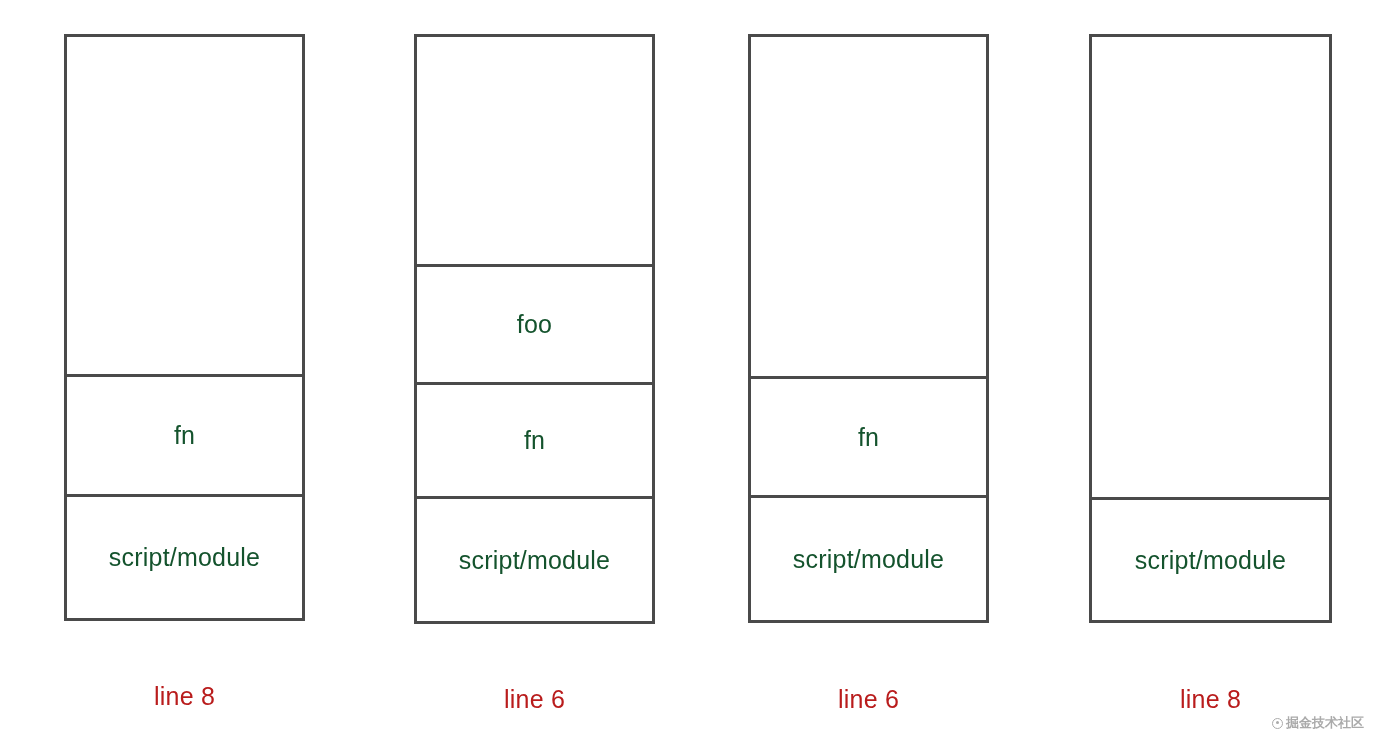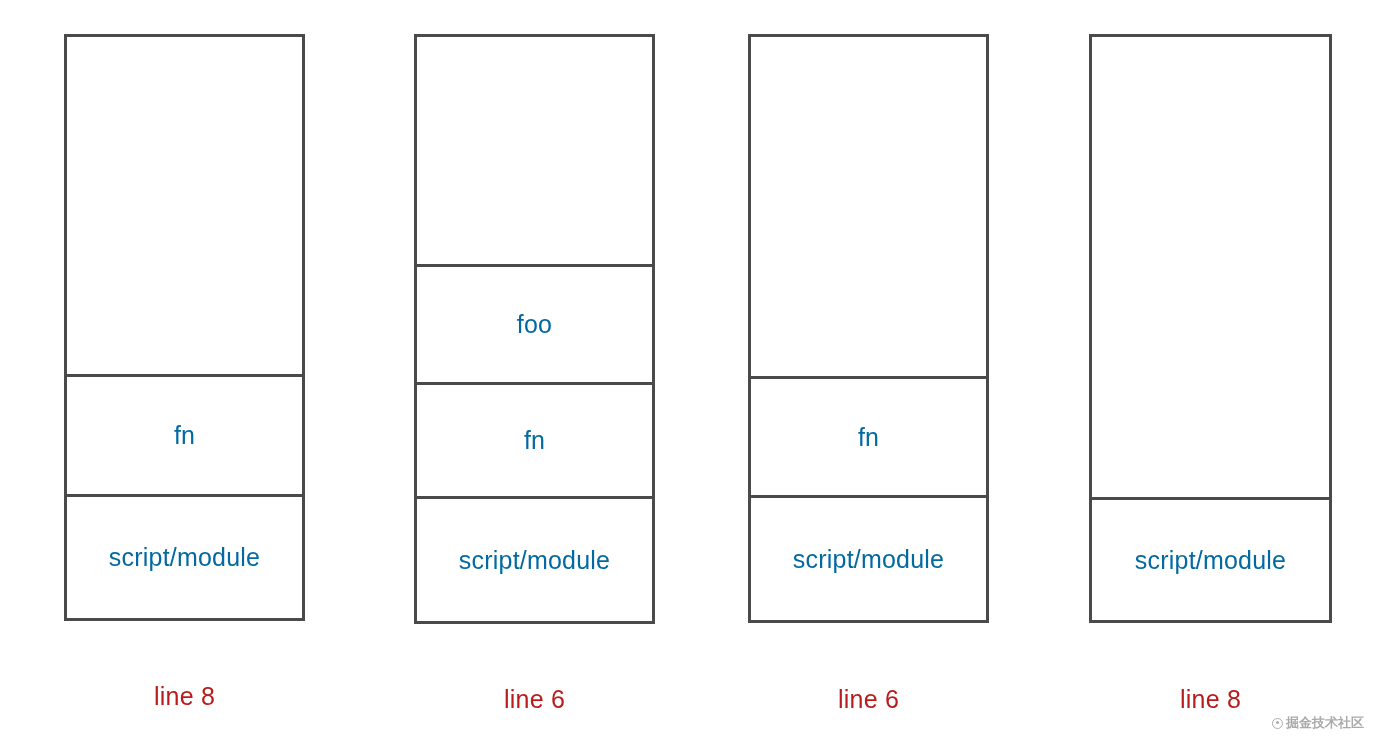--- a/index.html
+++ b/index.html
@@ -38,21 +38,21 @@
   }
   .stack-frame {
     box-sizing: border-box;
     display: flex;
     align-items: center;
     justify-content: center;
     border-top: 3px solid #4a4a4a;
     background: #ffffff;
     font-size: 25px;
     letter-spacing: 0.2px;
-    color: #0369a1;
+    color: #14532d;
     white-space: nowrap;
   }
   .stack-frame.frame-empty {
     border-top: none;
   }
   .stack-caption {
     position: absolute;
     text-align: center;
     font-size: 25px;
     color: #b91c1c;

